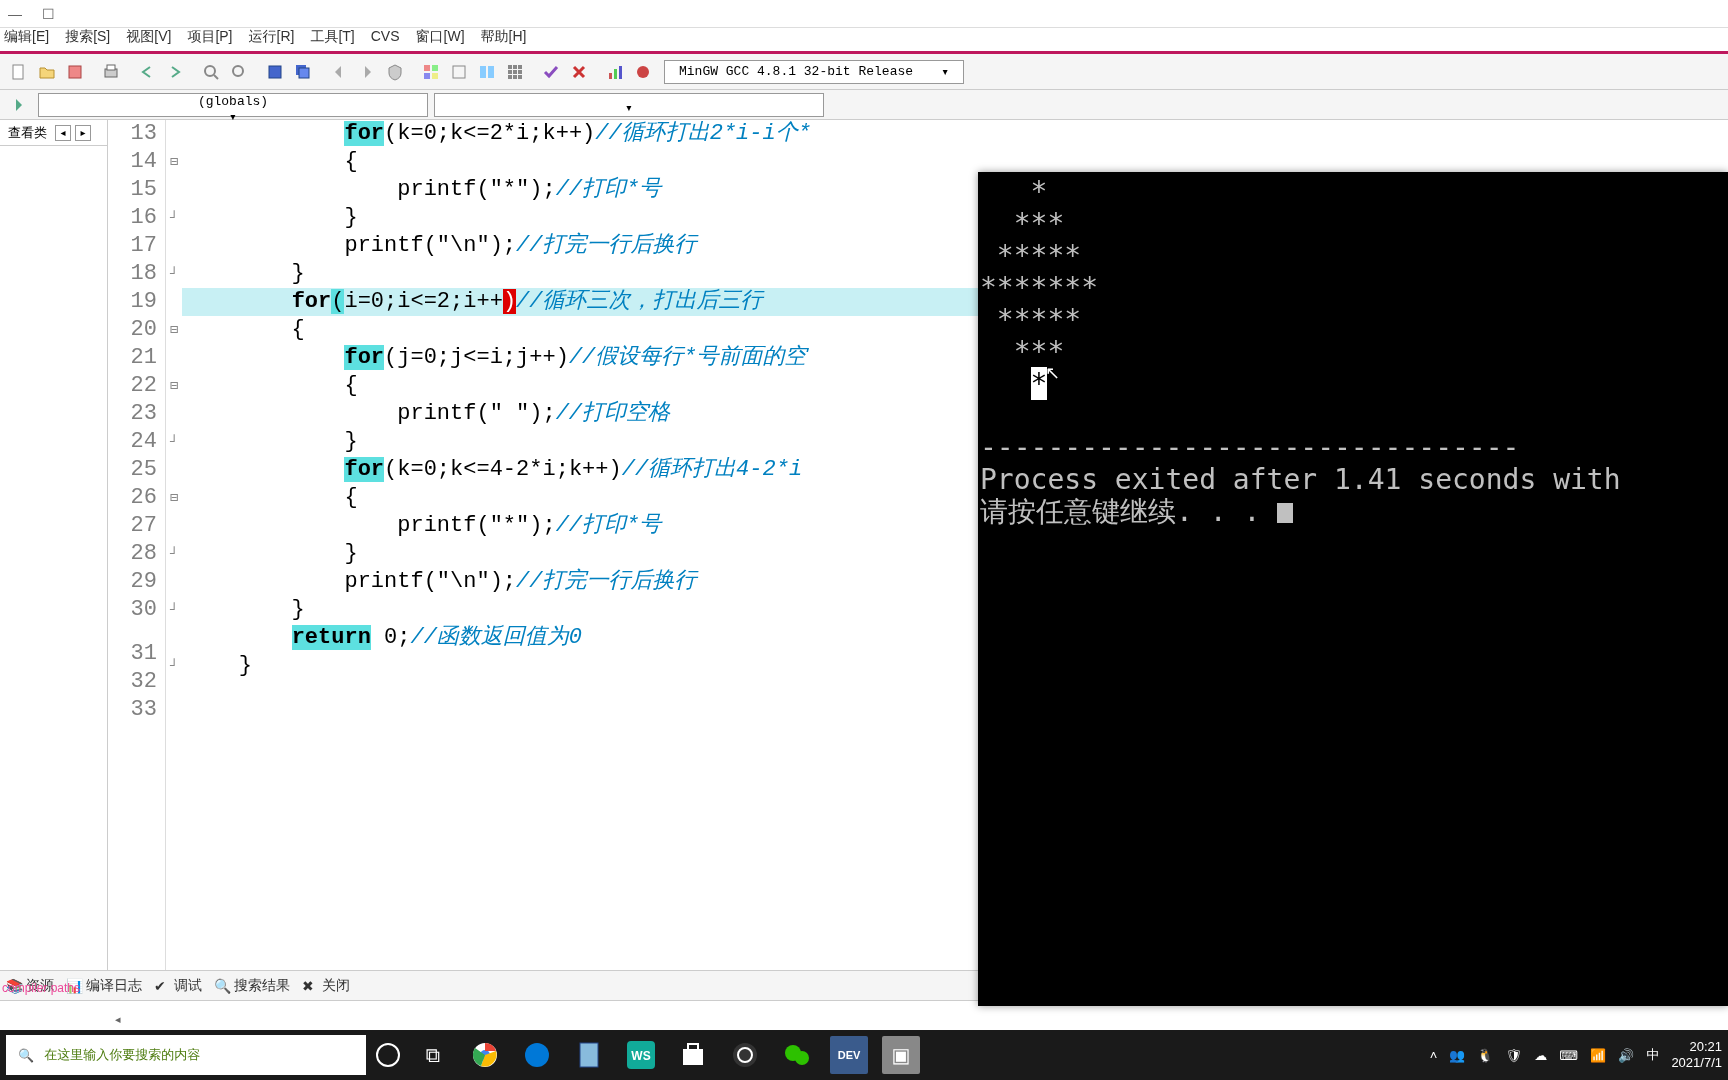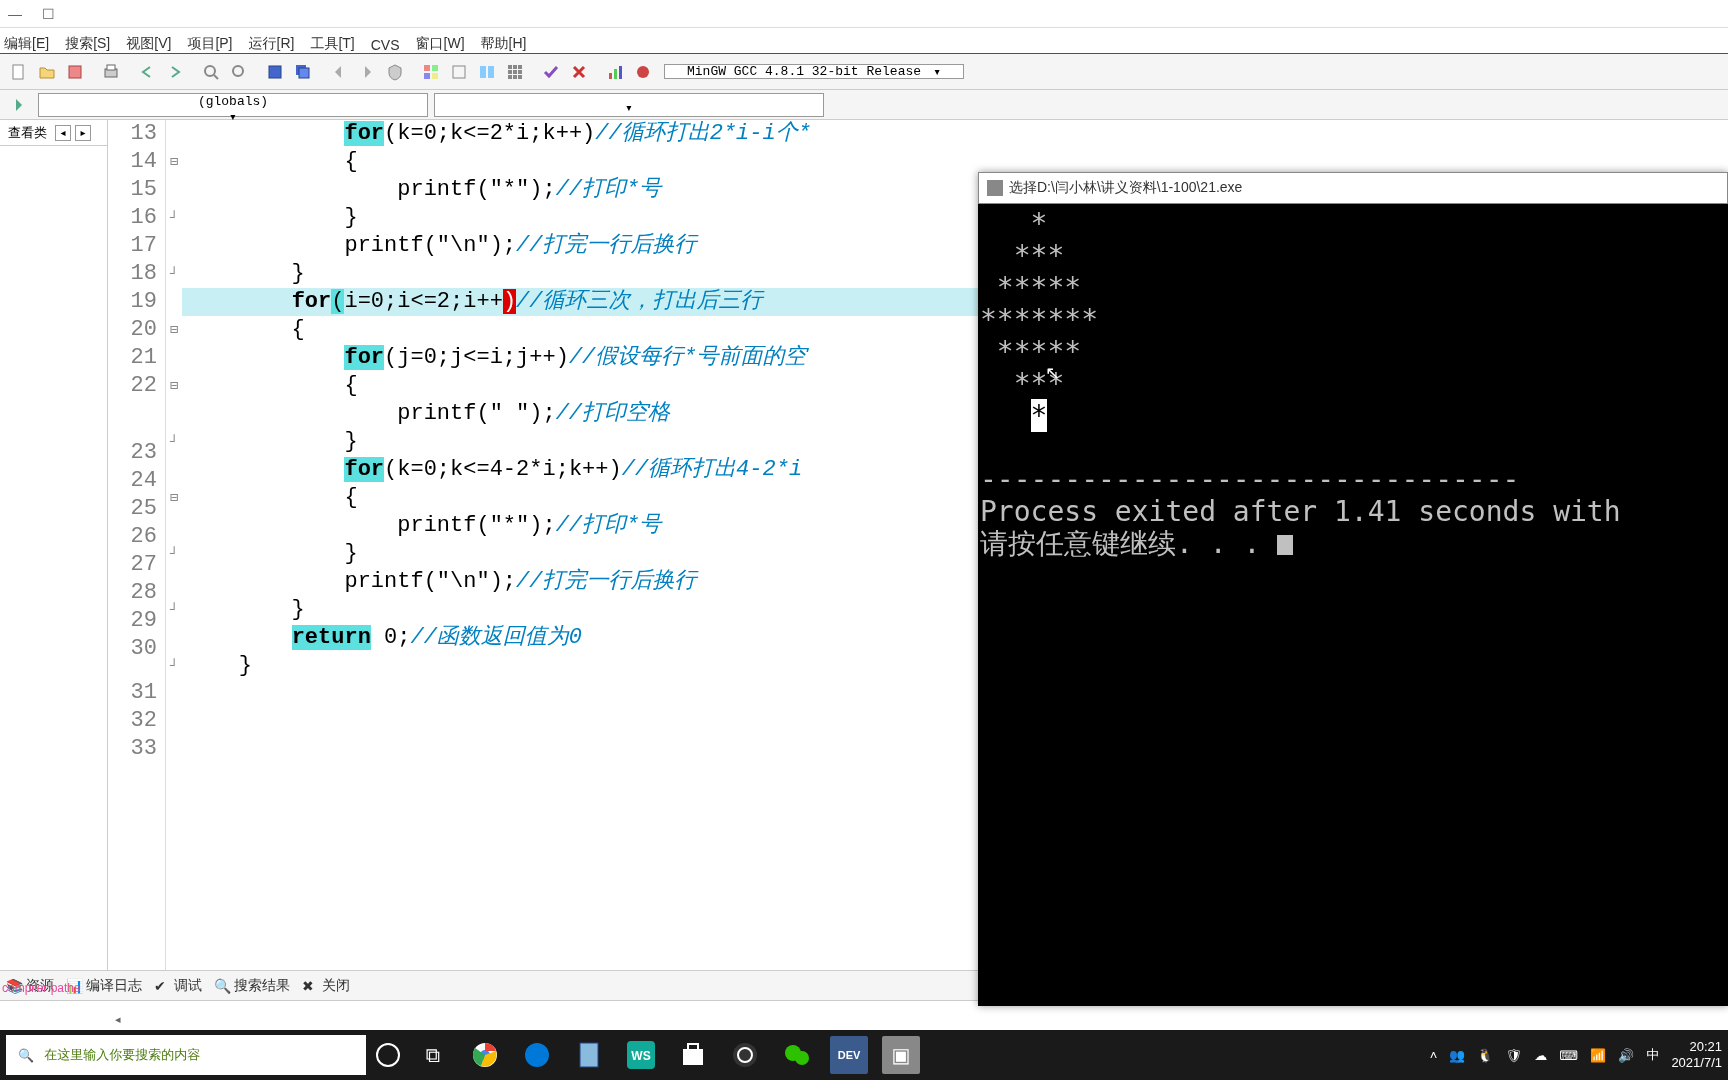--- a/index.html
+++ b/index.html
@@ -2,27 +2,27 @@
 <html><head>
 <meta charset="utf-8">
 <style>
 * { box-sizing: border-box; margin: 0; padding: 0; }
 body { font-family: "Microsoft YaHei", sans-serif; font-size: 13px; background: #f0f0f0; overflow: hidden; width: 1728px; height: 1080px; position: relative; }
 
 .titlebar { height: 28px; background: #fff; display: flex; align-items: center; padding: 0 8px; border-bottom: 1px solid #ddd; }
 .titlebar-text { color: #555; font-size: 13px; flex: 1; }
 .window-controls { display: flex; gap: 20px; color: #666; font-size: 14px; }
 
-.menubar { height: 26px; background: #fff; display: flex; align-items: flex-end; padding: 0 4px; border-bottom: 1px solid #be185d; gap: 16px; }
+.menubar { height: 26px; background: #fff; display: flex; align-items: flex-start; padding: 0 4px; border-bottom: 3px solid #be185d; gap: 16px; }
 .menubar span { color: #333; font-size: 14px; }
 
 .toolbar { height: 36px; background: #f5f5f5; display: flex; align-items: center; padding: 0 6px; border-bottom: 1px solid #ccc; gap: 2px; }
 .tb-btn { width: 26px; height: 26px; display: flex; align-items: center; justify-content: center; border: 1px solid transparent; }
 .tb-sep { width: 6px; }
-.compiler-select { width: 300px; height: 15px; border: 1px solid #999; background: #fff; padding: 0 22px; font-family: "Courier New", monospace; font-size: 13px; display: flex; align-items: center; justify-content: space-between; margin-left: 6px; }
+.compiler-select { width: 300px; height: 24px; border: 1px solid #999; background: #fff; padding: 0 14px; font-family: "Courier New", monospace; font-size: 13px; display: flex; align-items: center; justify-content: space-between; margin-left: 6px; }
 
 .scope-bar { height: 30px; background: #f5f5f5; display: flex; align-items: center; padding: 0 6px; border-bottom: 1px solid #ccc; gap: 6px; }
 .scope-select { height: 24px; border: 1px solid #999; background: #fff; padding: 0 6px; font-family: "Courier New", monospace; font-size: 13px; display: flex; align-items: center; justify-content: space-between; flex-direction: column; }
 
 .main-area { display: flex; height: calc(100% - 28px - 26px - 36px - 30px - 30px - 30px - 50px); }
 
 .left-panel { width: 108px; background: #fff; border-right: 1px solid #ccc; }
 .left-tabs { height: 26px; display: flex; align-items: center; border-bottom: 1px solid #ccc; font-size: 13px; padding: 0 4px; gap: 4px; }
 .left-tab { padding: 0 4px; display:flex; align-items:center; gap:2px; }
 .nav-btn { width:16px; height:16px; border:1px solid #999; display:flex; align-items:center; justify-content:center; font-size:10px; background:#fff; }
@@ -260,21 +260,21 @@
           <div style="height: 28px;">13</div>
           <div style="height: 28px;">14</div>
           <div style="height: 28px;">15</div>
           <div style="height: 28px;">16</div>
           <div style="height: 28px;">17</div>
           <div style="height: 28px;">18</div>
           <div style="height: 28px;">19</div>
           <div style="height: 28px;">20</div>
           <div style="height: 28px;">21</div>
           <div style="height: 28px;">22</div>
-          <div style="height: 28px; margin-top: 39px;">23</div>
+          <div style="height: 28px;">23</div>
           <div style="height: 28px;">24</div>
           <div style="height: 28px;">25</div>
           <div style="height: 28px;">26</div>
           <div style="height: 28px;">27</div>
           <div style="height: 28px;">28</div>
           <div style="height: 28px;">29</div>
           <div style="height: 28px;">30</div>
           <div style="height: 28px; margin-top: 16px;">31</div>
           <div style="height: 28px;">32</div>
           <div style="height: 28px;">33</div>
@@ -350,24 +350,20 @@
     </span>
   <span class="cell">
       <span>长度:</span>
       <span>676</span>
     </span>
   <span class="cell">插入</span>
   <span class="cell">在 0.031 秒内完成解析</span>
 </div>
 
 <div class="console-window">
-  <div class="console-title">
-    <span class="ico"></span>
-    <span style="font-size:14px;color:#333">选择D:\闫小林\讲义资料\1-100\21.exe</span>
-  </div>
   <div class="console-body" id="console-body">   *
   ***
  *****
 *******
  *****
   ***
    <span class="console-sel">*</span>
 
 --------------------------------
 Process exited after 1.41 seconds with

